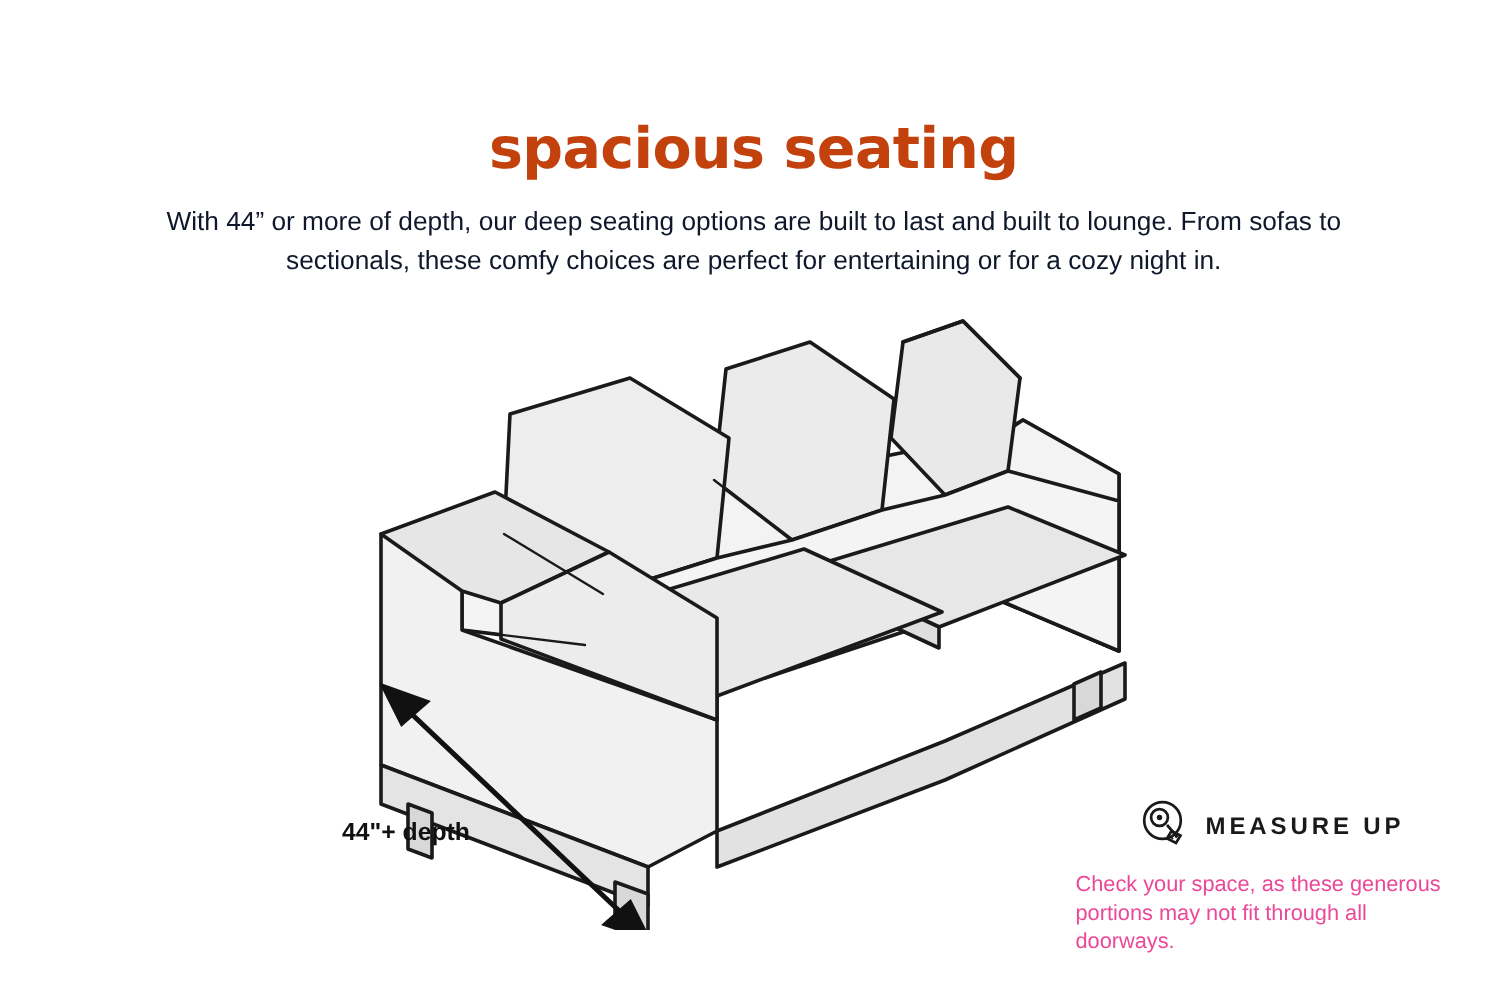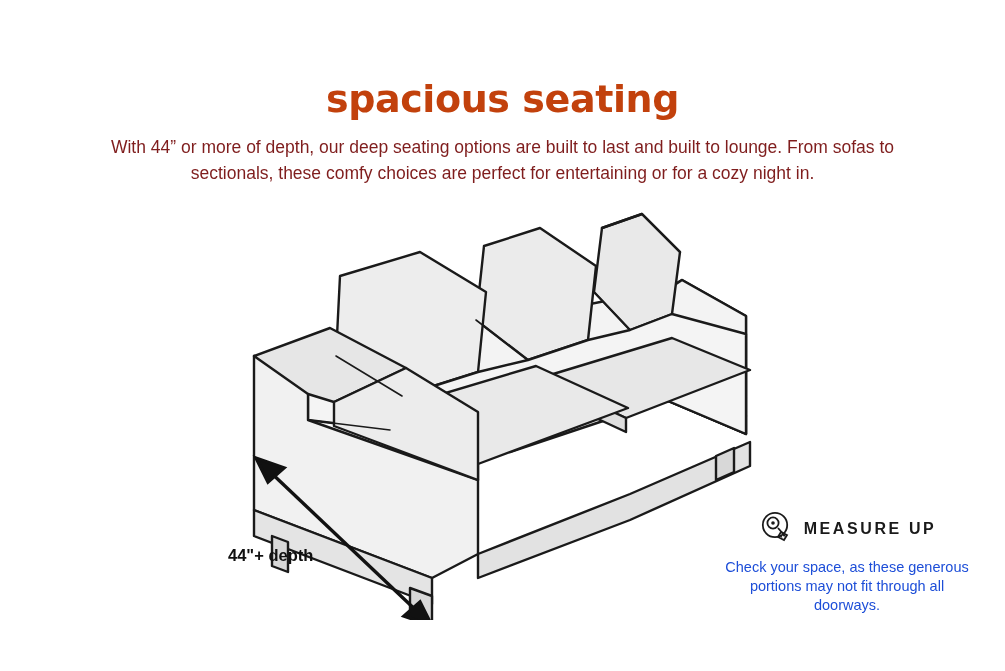--- a/index.html
+++ b/index.html
@@ -35,21 +35,21 @@
   }
   .subtitle {
     position: absolute;
     top: 116px;
     left: 50%;
     transform: translateX(-50%);
     width: 830px;
     text-align: center;
     font-size: 17.5px;
     line-height: 26px;
-    color: #7f1d1d;
+    color: #0f172a;
     font-family: "Liberation Sans", sans-serif;
   }
 
   
   .illustration {
     position: absolute;
     top: 180px;
     left: 210px;
     width: 600px;
     height: 440px;
@@ -69,42 +69,41 @@
     font-weight: bold;
     color: #111;
     font-family: "Liberation Sans", sans-serif;
     white-space: nowrap;
   }
 
   
   .measure-block {
     position: absolute;
     right: 28px;
-    top: 510px;
+    top: 532px;
     width: 260px;
-    text-align: center;
   }
   .measure-head {
     display: flex;
     align-items: center;
     justify-content: center;
     gap: 12px;
     margin-bottom: 10px;
   }
   .measure-head .mlabel {
     font-size: 16px;
     font-weight: bold;
     letter-spacing: 2.6px;
     color: #1a1a1a;
     font-family: "Liberation Sans", sans-serif;
   }
   .measure-note {
     font-size: 14.5px;
     line-height: 19px;
-    color: #1d4ed8;
+    color: #ec4899;
     font-family: "Liberation Sans", sans-serif;
   }
 </style>
 </head>
 <body>
 
 <div class="page">
 
   <h1 class="title">spacious seating</h1>
 

